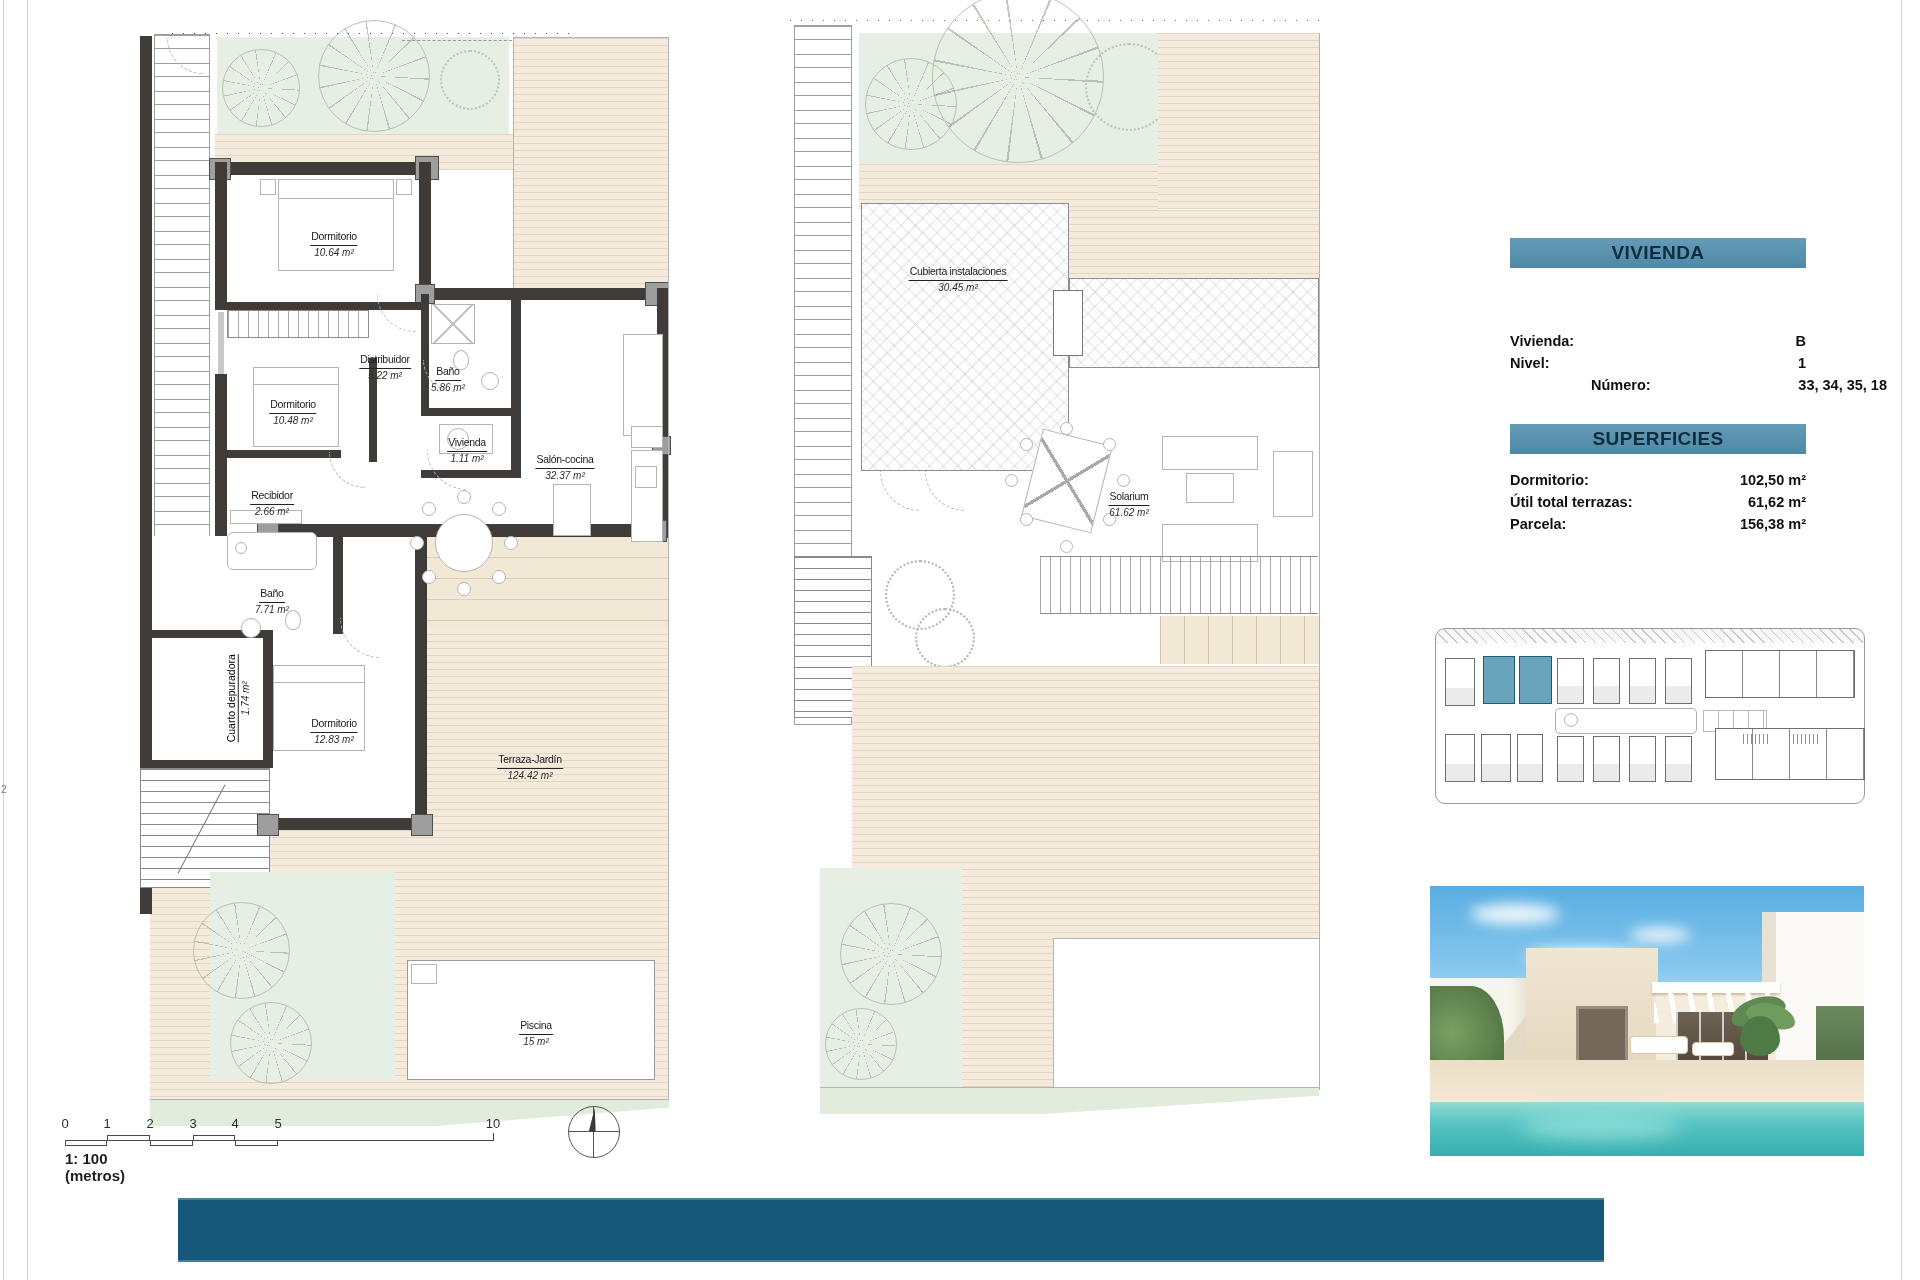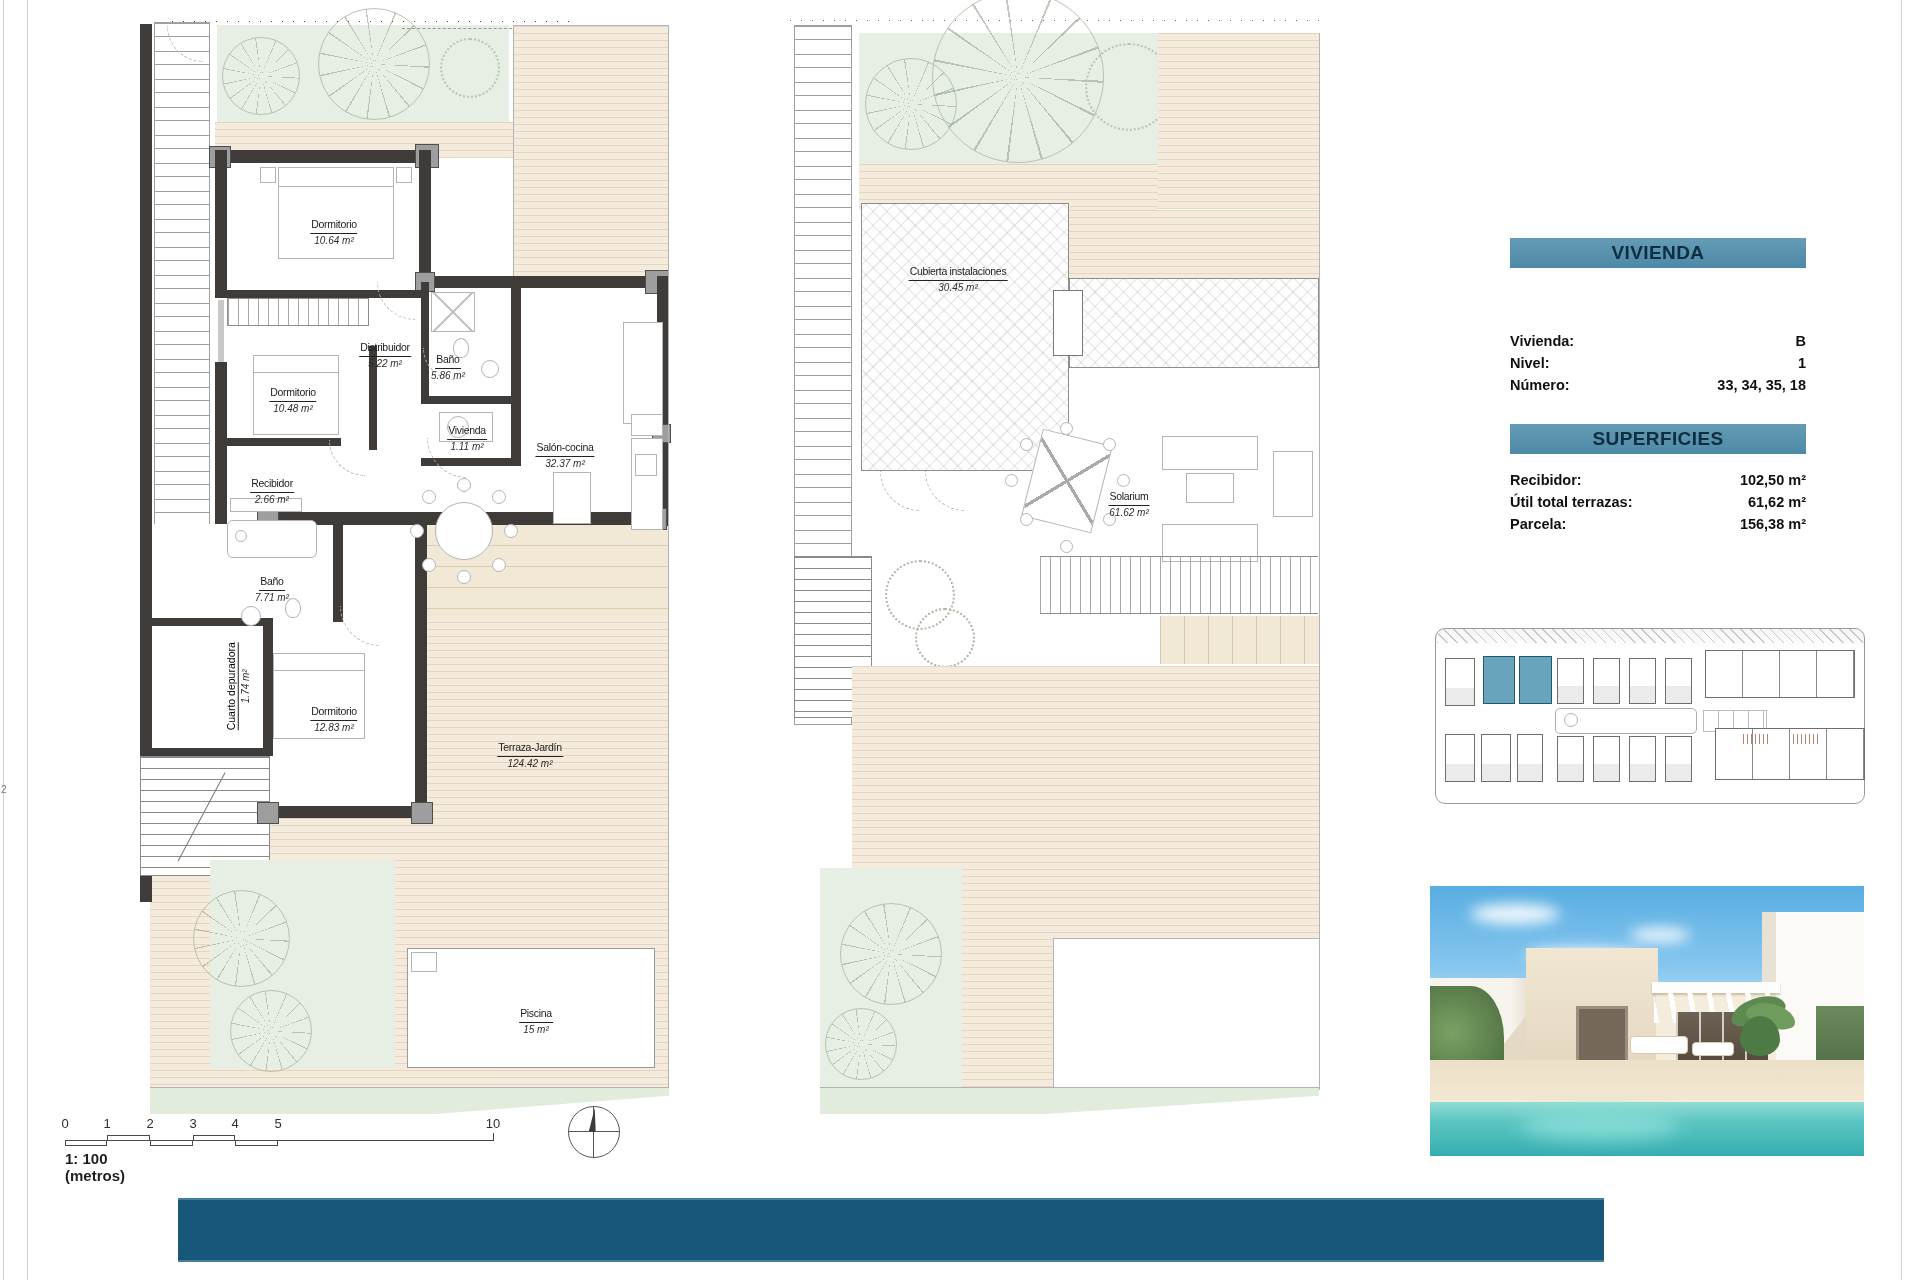--- a/index.html
+++ b/index.html
@@ -54,21 +54,21 @@
 </head>
 <body>
 
 <div class="page">
 
   <div class="hair" style="left:3px;top:0;width:1px;height:1280px"></div>
   <div class="hair" style="left:27px;top:0;width:1px;height:1280px"></div>
   <div class="hair" style="left:1901px;top:0;width:1px;height:1280px"></div>
   <div class="abs" style="left:1px;top:784px;font-size:10px;color:#777">2</div>
 
-  <div class="abs" style="left:115px;top:8px;width:570px;height:1104px">
+  <div class="abs" style="left:115px;top:20px;width:570px;height:1104px">
 
     <div class="beige" style="left:35px;top:516px;width:519px;height:566px"></div>
     <div class="beigeW" style="left:310px;top:516px;width:244px;height:92px"></div>
 
     <div class="rungs" style="left:39px;top:14px;width:56px;height:672px"></div>
     <div class="wall" style="left:25px;top:16px;width:12px;height:878px"></div>
     <div class="zig" style="left:52px;top:5px;width:404px"></div>
     <div class="green" style="left:102px;top:17px;width:292px;height:97px"></div>
     <div class="tree" style="left:107px;top:29px;width:76px;height:76px"></div>
     <div class="tree" style="left:203px;top:0;width:110px;height:110px"></div>
@@ -253,27 +253,27 @@
 
   <div class="hdrbar" style="left:1510px;top:238px">VIVIENDA</div>
   <div class="inforow" style="left:1510px;top:333px">
     <span>Vivienda:</span>
     <span>B</span>
   </div>
   <div class="inforow" style="left:1510px;top:355px">
     <span>Nivel:</span>
     <span>1</span>
   </div>
-  <div class="inforow" style="left:1510px;top:377px">
+  <div class="inforow" style="left:1591px;top:377px">
     <span>Número:</span>
     <span>33, 34, 35, 18</span>
   </div>
   <div class="hdrbar" style="left:1510px;top:424px">SUPERFICIES</div>
   <div class="inforow" style="left:1510px;top:472px">
-    <span>Recibidor:</span>
+    <span>Dormitorio:</span>
     <span>102,50 m²</span>
   </div>
   <div class="inforow" style="left:1510px;top:494px">
     <span>Útil total terrazas:</span>
     <span>61,62 m²</span>
   </div>
   <div class="inforow" style="left:1510px;top:516px">
     <span>Parcela:</span>
     <span>156,38 m²</span>
   </div>

